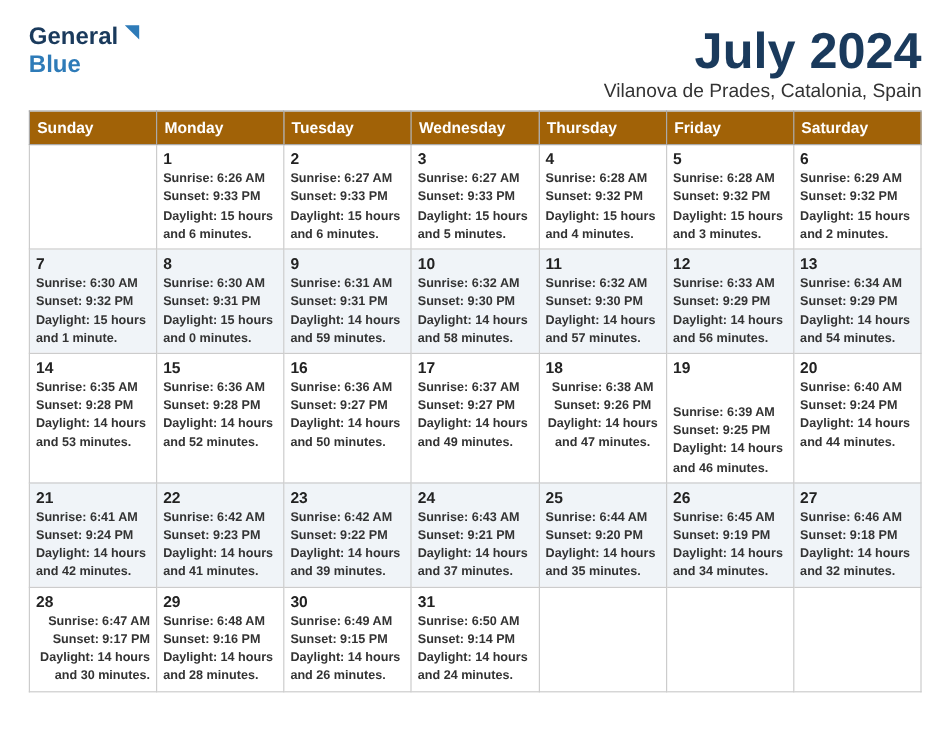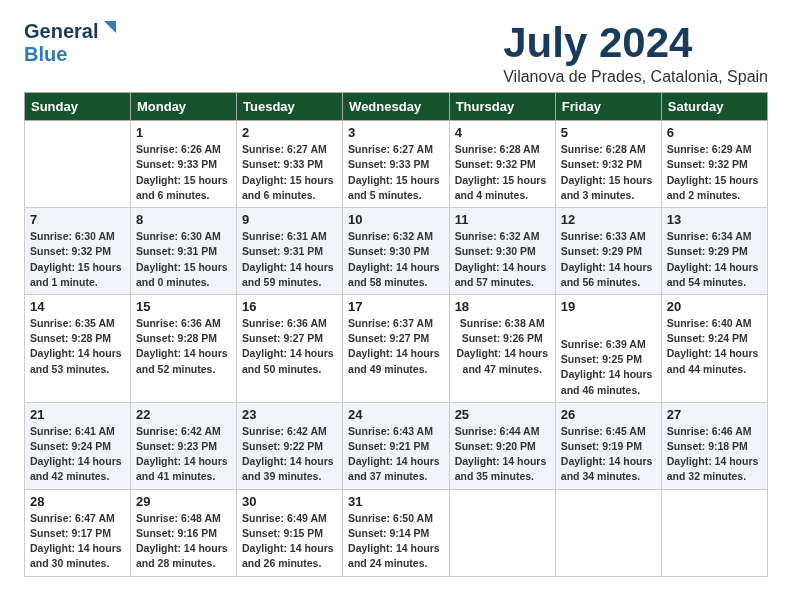--- a/index.html
+++ b/index.html
@@ -11,40 +11,40 @@
       padding: 20px 24px 20px 24px;
     }
     .header {
       display: flex;
       justify-content: space-between;
       align-items: flex-start;
       margin-bottom: 6px;
       gap: 16px;
     }
     .title-block {
-      text-align: left;
+      text-align: right;
     }
     .main-title {
       font-size: 42px;
       font-weight: bold;
       color: #1a3a5c;
       line-height: 1.1;
     }
     .subtitle {
       font-size: 16px;
       color: #333;
       margin-top: 2px;
     }
     .calendar {
       width: 100%;
       border-collapse: collapse;
       font-size: 11px;
     }
     .calendar th {
-      background: #14532d;
+      background: #a16207;
       color: #fff;
       text-align: left;
       padding: 6px 6px;
       font-size: 13px;
       font-weight: bold;
       border: 1px solid #aaa;
     }
     .calendar td {
       vertical-align: top;
       border: 1px solid #ccc;
@@ -322,21 +322,21 @@
           <span class="day-num">27</span>
           <div class="day-info" style="white-space: pre-line;">Sunrise: 6:46 AM
 Sunset: 9:18 PM
 Daylight: 14 hours
 and 32 minutes.</div>
         </td>
       </tr>
       <tr>
         <td>
           <span class="day-num">28</span>
-          <div class="day-info" style="white-space: pre-line;">Sunrise: 6:47 AM
+          <div class="day-info" style="white-space: pre-line; text-align: right;">Sunrise: 6:47 AM
 Sunset: 9:17 PM
 Daylight: 14 hours
 and 30 minutes.</div>
         </td>
         <td>
           <span class="day-num">29</span>
           <div class="day-info" style="white-space: pre-line;">Sunrise: 6:48 AM
 Sunset: 9:16 PM
 Daylight: 14 hours
 and 28 minutes.</div>

